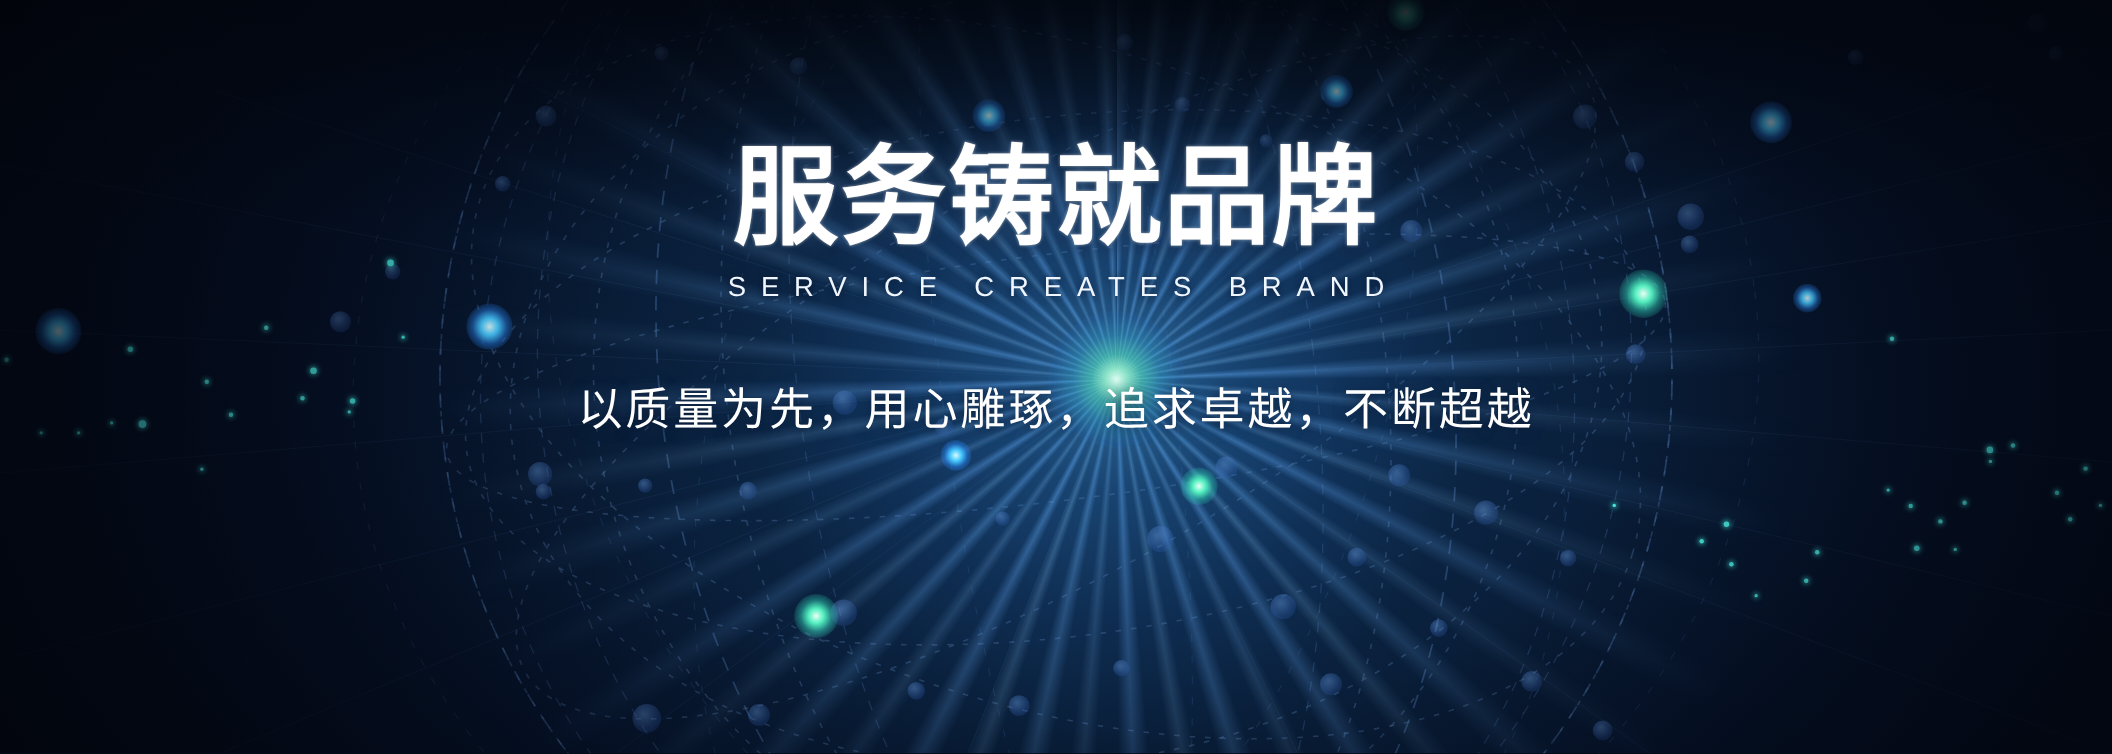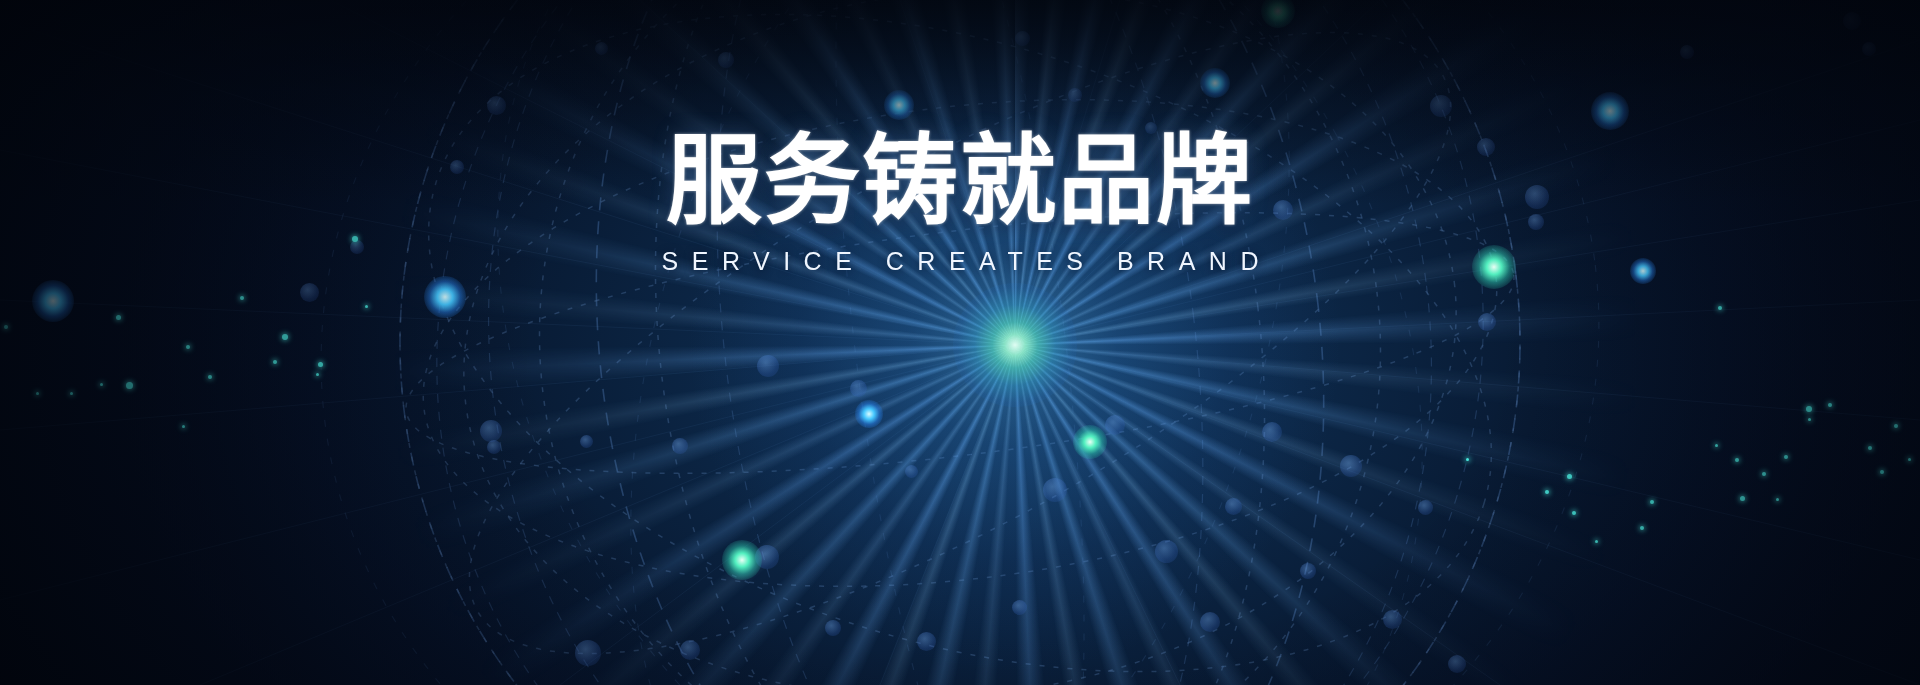--- a/index.html
+++ b/index.html
@@ -395,15 +395,16 @@
     <div class="star" style="left:1640px;top:526px;width:4px;height:4px;"></div>
     <div class="star" style="left:1595px;top:540px;width:3px;height:3px;"></div>
   </div>
 
   <div class="bg-topdark"></div>
   <div class="bg-vignette"></div>
 
   <div class="copy">
     <h1 class="title">服务铸就品牌</h1>
     <div class="subtitle">SERVICE CREATES BRAND</div>
+    <div class="tagline">以质量为先，用心雕琢，追求卓越，不断超越</div>
   </div>
 
 </div>
 
 </body></html>

